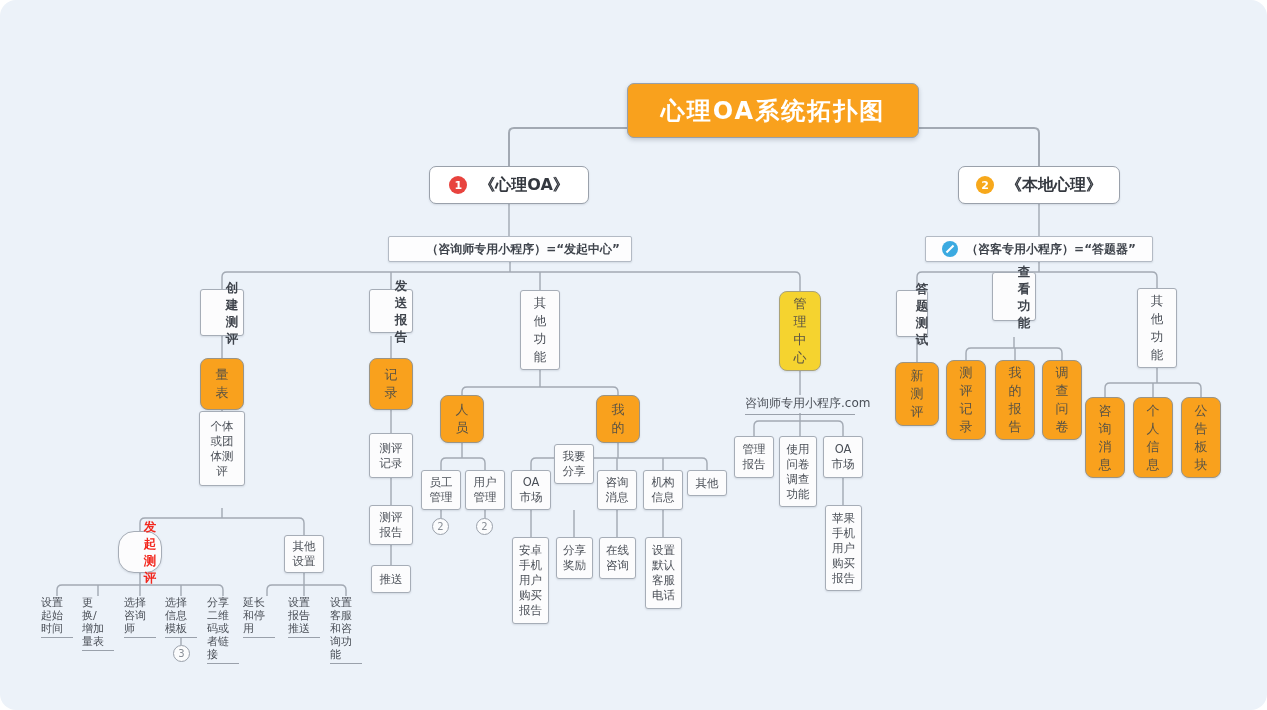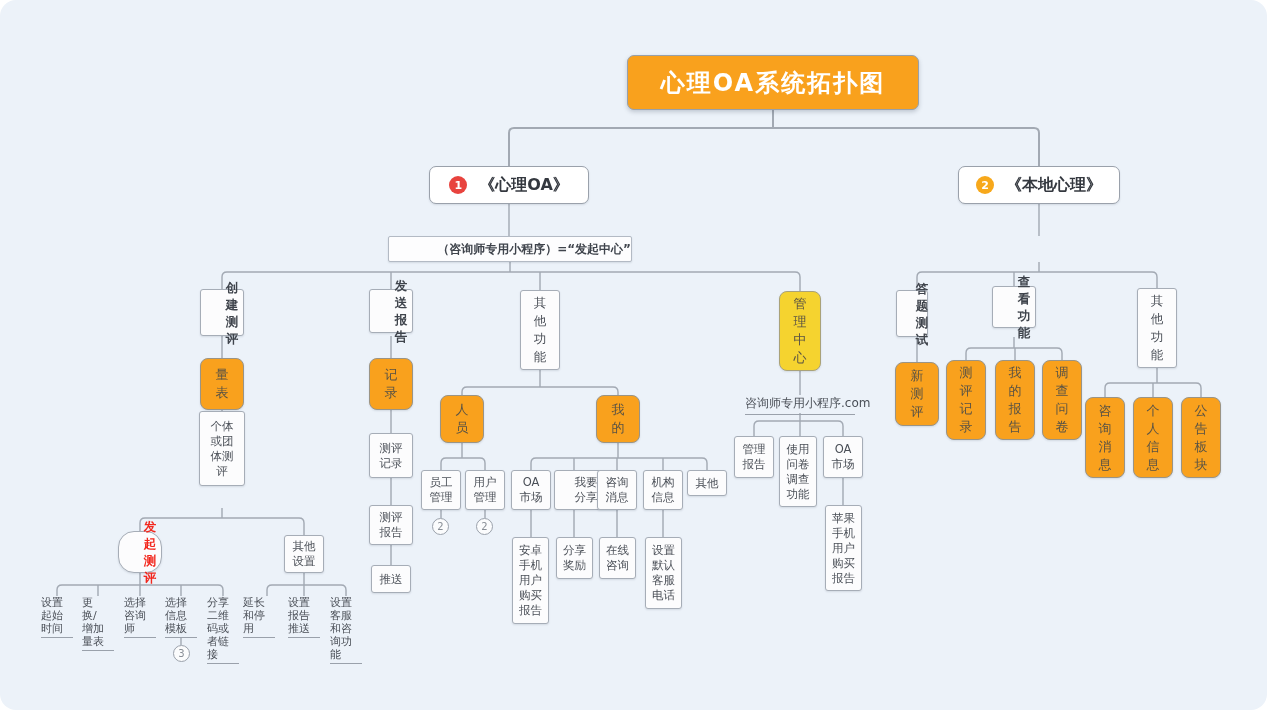--- a/index.html
+++ b/index.html
@@ -7,28 +7,28 @@
     position:relative;width:1267px;height:710px;background:#ECF2F9;
     border-radius:16px;overflow:hidden;
     font-family:"DejaVu Sans","Liberation Sans",sans-serif;
   }
   svg.edges{position:absolute;left:0;top:0;z-index:0;}
   .node{position:absolute;z-index:2;box-sizing:border-box;display:flex;align-items:center;justify-content:center;
         text-align:center;white-space:pre-line;border:1px solid #A6ADB7;background:#FCFCFD;color:#4A4F57;
         box-shadow:0 1px 2px rgba(60,70,90,.14);border-radius:3px;}
   .node .lbl{white-space:pre-line;}
   .title{background:#F9A11D;border:1px solid #98A0AA;border-radius:7px;color:#ffffff;font-size:24px;font-weight:bold;
-         letter-spacing:2px;box-shadow:0 2px 4px rgba(60,70,90,.25);}
+         letter-spacing:2px;box-shadow:0 2px 4px rgba(60,70,90,.25);margin-top:28px;}
   .app{background:#fff;border:1px solid #9AA1AB;border-radius:7px;font-size:16px;font-weight:bold;color:#34383F;gap:12px;}
   .badge{display:inline-flex;align-items:center;justify-content:center;width:18px;height:18px;border-radius:50%;
          color:#fff;font-size:11px;font-weight:bold;flex:0 0 auto;}
   .badge.red{background:#E8433E;}
   .badge.org{background:#F7A81B;}
   .note{font-size:12px;font-weight:bold;color:#3F444C;border:1px solid #B3BAC4;border-radius:2px;background:#FDFDFE;
-        justify-content:flex-end;padding:0 0;gap:8px;}
+        justify-content:flex-end;padding:0 11px;gap:8px;}
   .note.iconned{justify-content:center;}
   .pen{position:relative;width:16px;height:16px;border-radius:50%;background:#3BAAE1;flex:0 0 auto;}
   .pen i{position:absolute;left:7px;top:3px;width:2px;height:10px;background:#fff;transform:rotate(45deg);display:block;}
   .wtop{font-size:12.5px;font-weight:bold;color:#3F444C;line-height:17px;padding-left:20px;}
   .wsm{font-size:11.5px;line-height:15px;padding:4px 2px;}
   .wv{font-size:12.5px;line-height:18px;}
   .onode{background:#F9A11D;border:1px solid #9a9486;border-radius:8px;color:#5A5344;font-size:13px;line-height:18px;}
   .ynode{background:#F5D32F;border:1px solid #a9a27a;border-radius:8px;color:#5A5344;font-size:13px;line-height:18px;}
   .redtxt{color:#F2281E;font-weight:bold;border-radius:16px;}
   .leaf{position:absolute;z-index:2;width:32px;font-size:11px;line-height:13px;color:#4A4F57;text-align:left;
@@ -81,20 +81,24 @@
     <span class="lbl">《心理OA》</span>
   </div>
   <div class="node app" style="left:958px;top:166px;width:162px;height:38px">
     <span class="badge org">2</span>
     <span class="lbl">《本地心理》</span>
   </div>
 
   <div class="node note" style="left:388px;top:236px;width:244px;height:26px">
     <span class="lbl">（咨询师专用小程序）=“发起中心”</span>
   </div>
+  <div class="node note iconned" style="left:925px;top:236px;width:228px;height:26px">
+    <span class="pen"><i></i></span>
+    <span class="lbl">（咨客专用小程序）=“答题器”</span>
+  </div>
 
   <div class="node wtop" style="left:200px;top:289px;width:44px;height:47px"><span class="lbl">创建
 测评</span></div>
   <div class="node wtop" style="left:369px;top:289px;width:44px;height:44px"><span class="lbl">发送
 报告</span></div>
   <div class="node wv" style="left:520px;top:290px;width:40px;height:80px"><span class="lbl">其
 他
 功
 能</span></div>
   <div class="node ynode" style="left:779px;top:291px;width:42px;height:80px"><span class="lbl">管
@@ -166,21 +170,21 @@
 管理</span></div>
   <div class="mini" style="left:432px;top:518px">
       <span>2</span>
     </div>
   <div class="mini" style="left:476px;top:518px">
       <span>2</span>
     </div>
 
   <div class="node wsm" style="left:511px;top:470px;width:40px;height:40px"><span class="lbl">OA
 市场</span></div>
-  <div class="node wsm" style="left:554px;top:470px;width:64px;height:40px"><span class="lbl">我要
+  <div class="node wsm" style="left:554px;top:444px;width:40px;height:40px"><span class="lbl">我要
 分享</span></div>
   <div class="node wsm" style="left:597px;top:470px;width:40px;height:40px"><span class="lbl">咨询
 消息</span></div>
   <div class="node wsm" style="left:643px;top:470px;width:40px;height:40px"><span class="lbl">机构
 信息</span></div>
   <div class="node wsm" style="left:687px;top:470px;width:40px;height:26px"><span class="lbl">其他</span></div>
 
   <div class="node wsm" style="left:512px;top:537px;width:37px;height:87px"><span class="lbl">安卓
 手机
 用户
@@ -205,21 +209,21 @@
   <div class="node wsm" style="left:823px;top:436px;width:40px;height:42px"><span class="lbl">OA
 市场</span></div>
   <div class="node wsm" style="left:825px;top:505px;width:37px;height:86px"><span class="lbl">苹果
 手机
 用户
 购买
 报告</span></div>
 
   <div class="node wtop" style="left:896px;top:290px;width:32px;height:47px"><span class="lbl">答题
 测试</span></div>
-  <div class="node wtop" style="left:992px;top:286px;width:44px;height:42px"><span class="lbl">查看
+  <div class="node wtop" style="left:992px;top:272px;width:44px;height:49px"><span class="lbl">查看
 功能</span></div>
   <div class="node wv" style="left:1137px;top:288px;width:40px;height:80px"><span class="lbl">其
 他
 功
 能</span></div>
 
   <div class="node onode" style="left:895px;top:362px;width:44px;height:64px"><span class="lbl">新
 测
 评</span></div>
   <div class="node onode" style="left:946px;top:360px;width:40px;height:80px"><span class="lbl">测

